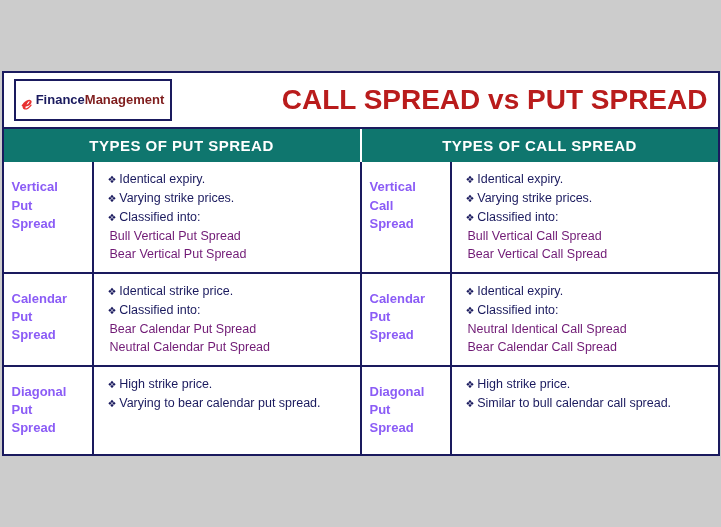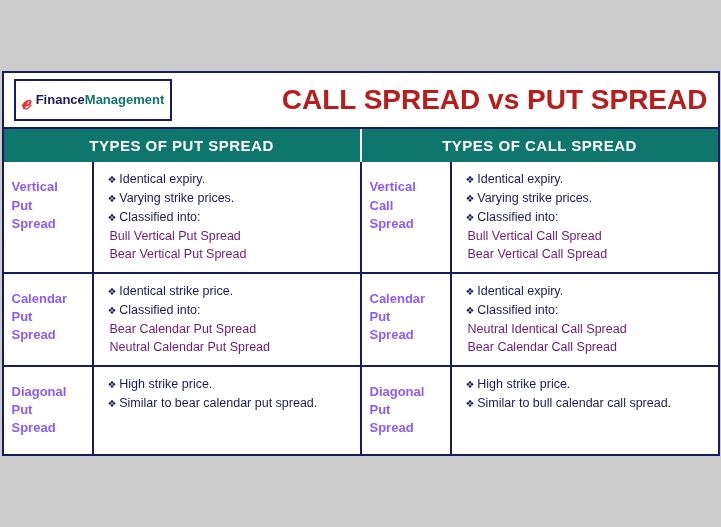--- a/index.html
+++ b/index.html
@@ -43,21 +43,21 @@
       flex-direction: row;
       line-height: 1.1;
     }
     .logo-line1 {
       font-weight: bold;
       color: #1a1a5e;
       font-size: 13px;
     }
     .logo-line2 {
       font-weight: bold;
-      color: #0f766e;
+      color: #7f1d1d;
       font-size: 13px;
     }
     .main-title {
       font-size: 28px;
       font-weight: bold;
       color: #b91c1c;
       text-align: right;
       flex: 1;
     }
     .section-headers {
@@ -175,21 +175,21 @@
           <div class="sub-item">Bear Calendar Put Spread</div>
           <div class="sub-item">Neutral Calendar Put Spread</div>
         </div>
       </div>
 
       <div class="row">
         <div class="cell-label">Diagonal<br>Put<br>Spread</div>
         <div class="cell-content">
           <ul>
             <li>High strike price.</li>
-            <li>Similar to bear calendar put spread.</li>
+            <li>Varying to bear calendar put spread.</li>
           </ul>
         </div>
       </div>
     </div>
 
     <div class="half">
 
       <div class="row">
         <div class="cell-label">Vertical<br>Call<br>Spread</div>
         <div class="cell-content">

